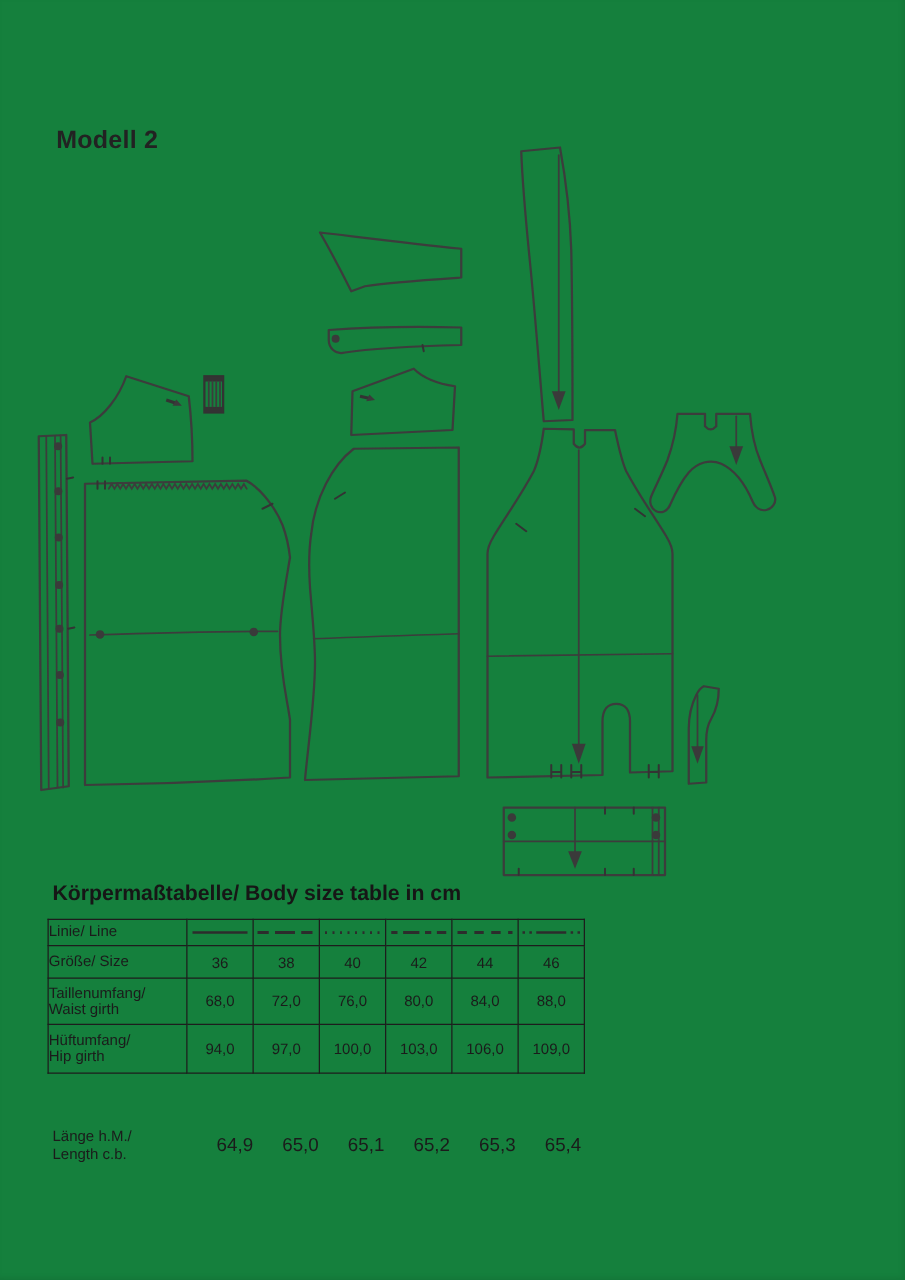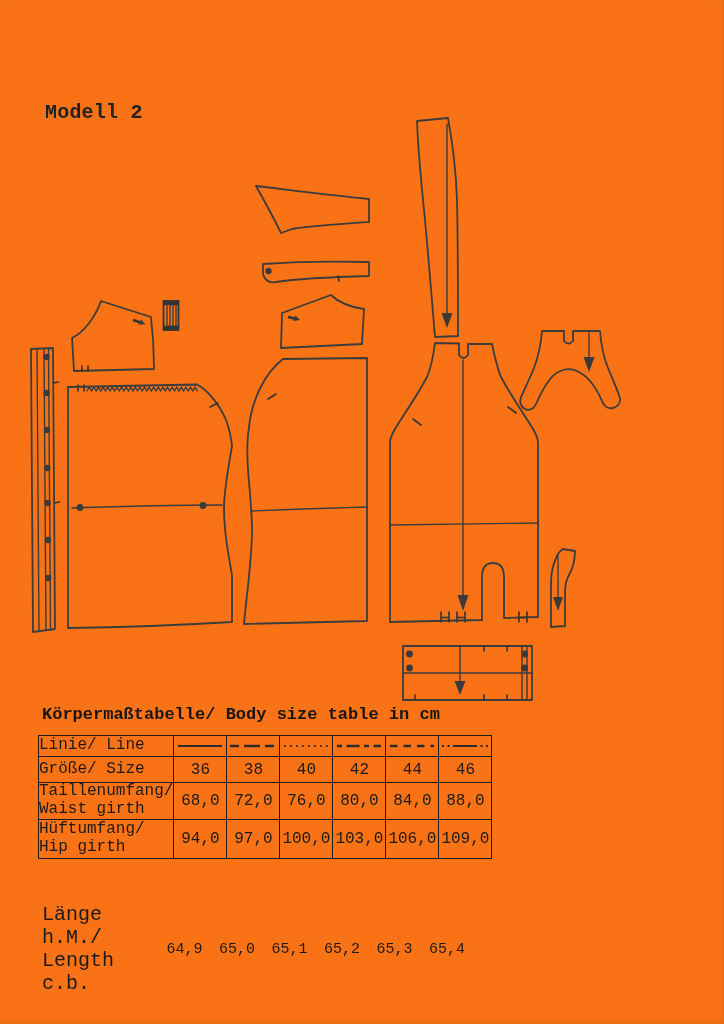--- a/index.html
+++ b/index.html
@@ -1,54 +1,54 @@
 <!DOCTYPE html>
 <html><head>
 <meta charset="utf-8">
 <style>
   html,body{margin:0;padding:0;background:#e8e8e8;}
   .page{
-    position:relative;width:724px;height:1024px;background:#f97316;
-    font-family:Liberation Mono, monospace;color:#1b1b1b;overflow:hidden;
+    position:relative;width:724px;height:1024px;background:#15803d;
+    font-family:Liberation Sans, sans-serif;color:#1b1b1b;overflow:hidden;
     box-shadow:inset -2px -2px 4px rgba(0,0,0,.08);
   }
   .page-title{
     position:absolute;left:45px;top:101px;font-size:20px;font-weight:600;
     letter-spacing:.2px;color:#222;
   }
   svg.diagram{position:absolute;left:0;top:0;}
   .pat{fill:none;stroke:#3c3c3c;stroke-width:1.8;stroke-linejoin:round;stroke-linecap:round;}
   .thin{fill:none;stroke:#3c3c3c;stroke-width:1.4;stroke-linecap:round;}
   .mark{stroke:#333;stroke-width:1.6;fill:none;stroke-linecap:round;}
   .dot{fill:#3a3a3a;stroke:none;}
   .ah{fill:#3a3a3a;stroke:none;}
 
   .table-title{
     position:absolute;left:42px;top:705px;font-size:17px;font-weight:bold;color:#161616;
   }
   table.size-table{
     position:absolute;left:38px;top:735px;border-collapse:collapse;table-layout:fixed;
   }
   table.size-table td{
-    border:1.7px solid #1d1d1d;padding:0;font-size:16px;color:#1b1b1b;
+    border:1.7px solid #1d1d1d;padding:0;font-size:12px;color:#1b1b1b;
     vertical-align:middle;
   }
   td.lbl{width:110px;padding-left:6px;line-height:1.12;}
   td.num{width:52px;text-align:center;font-size:15px;}
   tr.r-line td{height:20px;}
   tr.r-size td{height:25px;margin-top:43px;}
   tr.r-meas td{height:36px;}
   tr.r-meas2 td{height:38px;}
   svg.ls{display:block;margin:0 auto;}
 
   .length-row{
     position:absolute;left:38px;top:903px;display:grid;
     grid-template-columns:112px repeat(6,52.5px);align-items:center;
   }
-  .length-row .lr-label{font-size:20px;line-height:1.15;padding-left:4px;}
+  .length-row .lr-label{font-size:12px;line-height:1.15;padding-left:4px;}
   .length-row .lr-val{text-align:right;font-size:15px;}
 </style>
 </head>
 <body>
 
 <div class="page">
 
   <div class="page-title">Modell 2</div>
 
   <svg class="diagram" width="724" height="1024" viewBox="0 0 724 1024">

